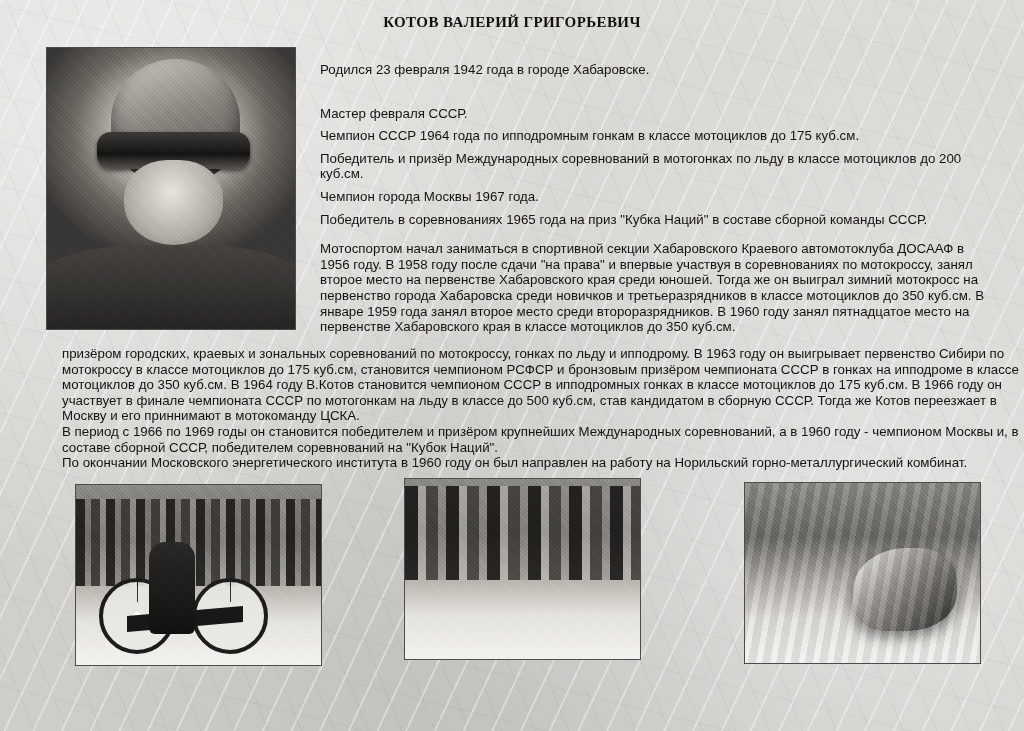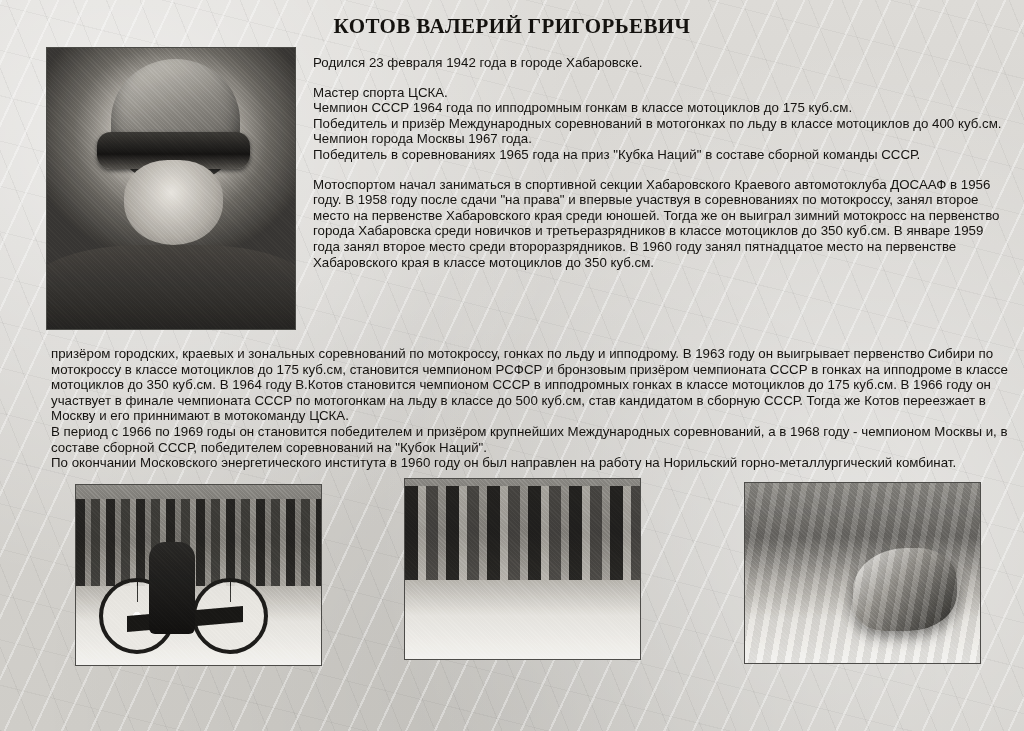--- a/index.html
+++ b/index.html
@@ -35,21 +35,21 @@
   }
 
   .title {
     position: absolute;
     left: 0;
     right: 0;
     top: 14px;
     text-align: center;
     font-family: "Liberation Serif", serif;
     font-weight: bold;
-    font-size: 21px;
+    font-size: 15px;
     letter-spacing: 0.4px;
     color: #14120f;
   }
 
   .portrait {
     position: absolute;
     left: 46px;
     top: 47px;
     width: 248px;
     height: 281px;
@@ -114,29 +114,29 @@
     position: absolute;
     left: 313px;
     top: 55px;
     width: 690px;
     font-family: "Liberation Sans", sans-serif;
     font-size: 13.3px;
     line-height: 15.6px;
     color: #151310;
   }
   .lead p {
-    margin: 0;
+    margin: 7px;
   }
   .lead .gap {
     height: 14px;
   }
 
   .body-text {
     position: absolute;
-    left: 51px;
+    left: 62px;
     top: 346px;
     width: 960px;
     font-family: "Liberation Sans", sans-serif;
     font-size: 13.3px;
     line-height: 15.6px;
     color: #151310;
   }
   .body-text p {
     margin: 0;
   }
@@ -272,31 +272,31 @@
       <div class="goggles"></div>
       <div class="face"></div>
       <div class="body"></div>
       <div class="grain"></div>
     </div>
   </div>
 
   <div class="lead">
     <p>Родился 23 февраля 1942 года в городе Хабаровске.</p>
     <div class="gap"></div>
-    <p>Мастер спорта ЦСКА.</p>
+    <p>Мастер февраля СССР.</p>
     <p>Чемпион СССР 1964 года по ипподромным гонкам в классе мотоциклов до 175 куб.см.</p>
-    <p>Победитель и призёр Международных соревнований в мотогонках по льду в классе мотоциклов до 400 куб.см.</p>
+    <p>Победитель и призёр Международных соревнований в мотогонках по льду в классе мотоциклов до 200 куб.см.</p>
     <p>Чемпион города Москвы 1967 года.</p>
     <p>Победитель в соревнованиях 1965 года на приз "Кубка Наций" в составе сборной команды СССР.</p>
     <p style="margin-top:14px;">Мотоспортом начал заниматься в спортивной секции Хабаровского Краевого автомотоклуба ДОСААФ в 1956 году. В 1958 году после сдачи "на права" и впервые участвуя в соревнованиях по мотокроссу, занял второе место на первенстве Хабаровского края среди юношей. Тогда же он выиграл зимний мотокросс на первенство города Хабаровска среди новичков и третьеразрядников в классе мотоциклов до 350 куб.см. В январе 1959 года занял второе место среди второразрядников. В 1960 году занял пятнадцатое место на первенстве Хабаровского края в классе мотоциклов до 350 куб.см.</p>
   </div>
 
   <div class="body-text">
     <p>призёром городских, краевых и зональных соревнований по мотокроссу, гонках по льду и ипподрому. В 1963 году он выигрывает первенство Сибири по мотокроссу в классе мотоциклов до 175 куб.см, становится чемпионом РСФСР и бронзовым призёром чемпионата СССР в гонках на ипподроме в классе мотоциклов до 350 куб.см. В 1964 году В.Котов становится чемпионом СССР в ипподромных гонках в классе мотоциклов до 175 куб.см. В 1966 году он участвует в финале чемпионата СССР по мотогонкам на льду в классе до 500 куб.см, став кандидатом в сборную СССР. Тогда же Котов переезжает в Москву и его приннимают в мотокоманду ЦСКА.</p>
-    <p>В период с 1966 по 1969 годы он становится победителем и призёром крупнейших Международных соревнований, а в 1968 году - чемпионом Москвы и, в составе сборной СССР, победителем соревнований на "Кубок Наций".</p>
+    <p>В период с 1966 по 1969 годы он становится победителем и призёром крупнейших Международных соревнований, а в 1960 году - чемпионом Москвы и, в составе сборной СССР, победителем соревнований на "Кубок Наций".</p>
     <p>По окончании Московского энергетического института в 1960 году он был направлен на работу на Норильский горно-металлургический комбинат.</p>
   </div>
 
   <div class="photo-row">
 
     <div class="photo ph-1">
       <div class="scene snow">
         <div class="crowd"></div>
         <div class="ground"></div>
         <div class="bike">

